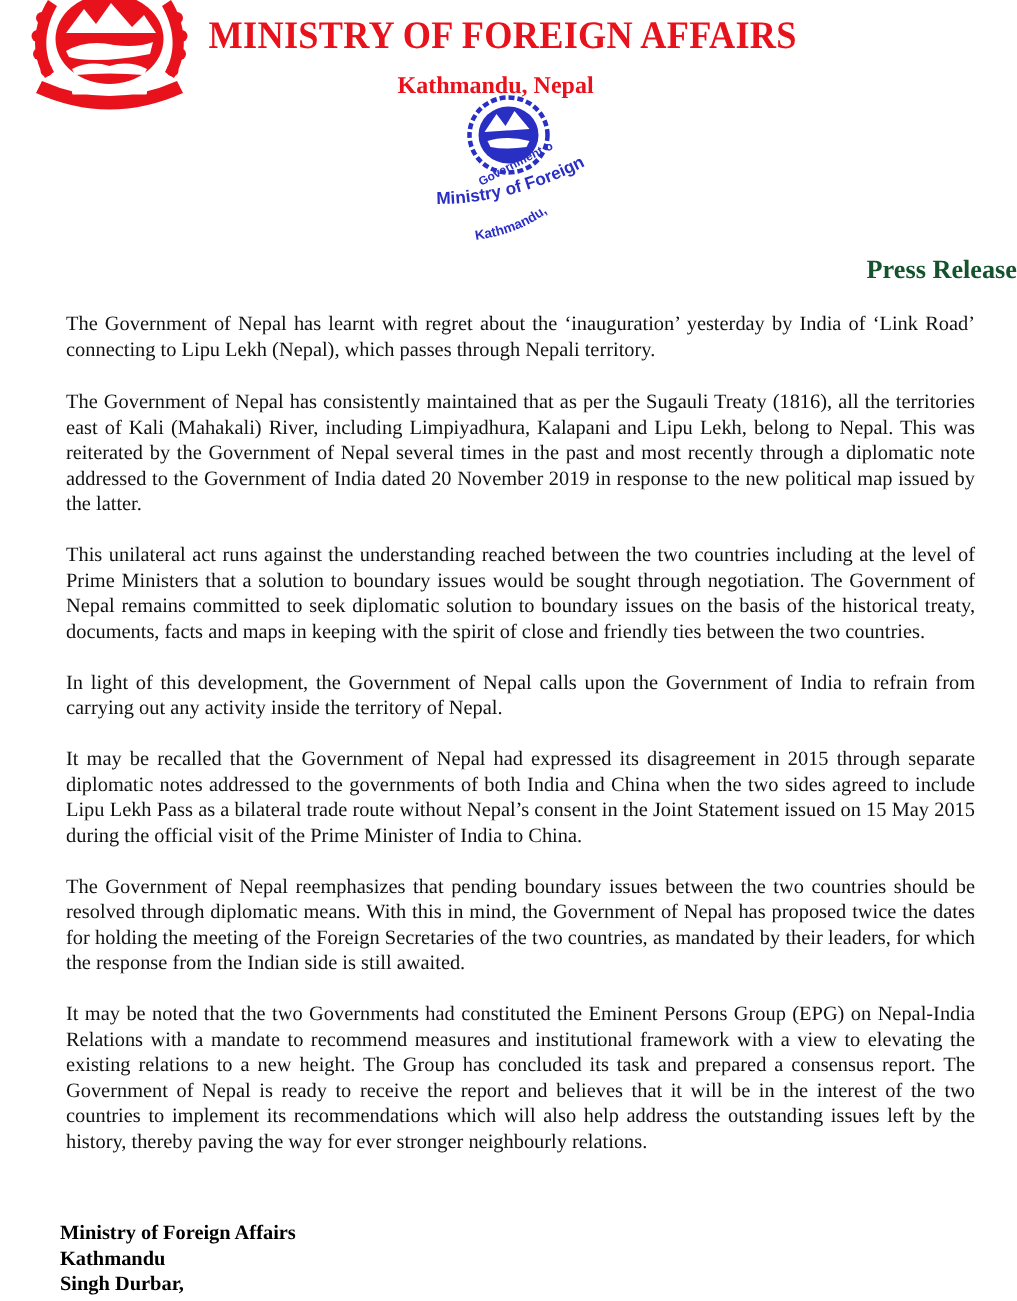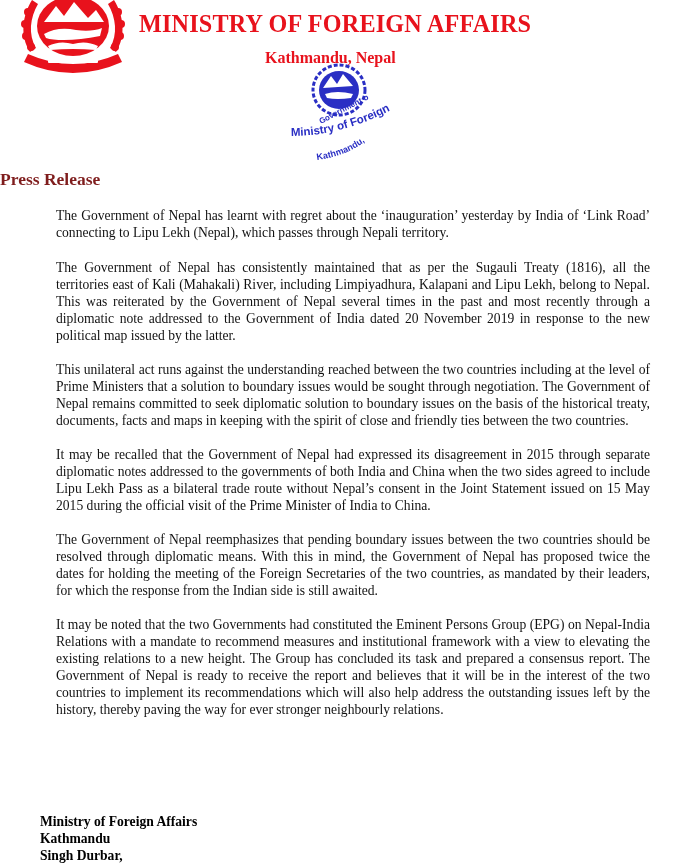--- a/index.html
+++ b/index.html
@@ -55,36 +55,36 @@
       left: 283px;
       top: 60px;
       width: 122px;
       height: 108px;
     }
     .doc-title {
       position: absolute;
       left: 0;
       top: 168px;
       width: 678px;
-      text-align: left;
+      text-align: right;
       margin: 0;
       font-family: "Liberation Serif", "DejaVu Serif", serif;
       font-weight: bold;
       font-size: 17.5px;
       line-height: 22px;
-      color: #7f1d1d;
+      color: #14532d;
     }
     .body-text {
       position: absolute;
       left: 40px;
       top: 207px;
       width: 610px;
     }
     .para {
-      margin: 0 0 17px 16px;
+      margin: 0 0 17px 4px;
       font-size: 13.6px;
       line-height: 17px;
       text-align: justify;
       color: #111111;
     }
     .para.p1 { margin-bottom: 18px; }
     .signature {
       position: absolute;
       left: 40px;
       top: 813px;
@@ -161,20 +161,21 @@
     </text>
   </svg>
 </div>
 
 <h2 class="doc-title">Press Release</h2>
 
 <div class="body-text">
   <p class="para p1">The Government of Nepal has learnt with regret about the ‘inauguration’ yesterday by India of ‘Link Road’ connecting to Lipu Lekh (Nepal), which passes through Nepali territory.</p>
   <p class="para">The Government of Nepal has consistently maintained that as per the Sugauli Treaty (1816), all the territories east of Kali (Mahakali) River, including Limpiyadhura, Kalapani and Lipu Lekh, belong to Nepal. This was reiterated by the Government of Nepal several times in the past and most recently through a diplomatic note addressed to the Government of India dated 20 November 2019 in response to the new political map issued by the latter.</p>
   <p class="para">This unilateral act runs against the understanding reached between the two countries including at the level of Prime Ministers that a solution to boundary issues would be sought through negotiation. The Government of Nepal remains committed to seek diplomatic solution to boundary issues on the basis of the historical treaty, documents, facts and maps in keeping with the spirit of close and friendly ties between the two countries.</p>
+  <p class="para">In light of this development, the Government of Nepal calls upon the Government of India to refrain from carrying out any activity inside the territory of Nepal.</p>
   <p class="para">It may be recalled that the Government of Nepal had expressed its disagreement in 2015 through separate diplomatic notes addressed to the governments of both India and China when the two sides agreed to include Lipu Lekh Pass as a bilateral trade route without Nepal’s consent in the Joint Statement issued on 15 May 2015 during the official visit of the Prime Minister of India to China.</p>
   <p class="para">The Government of Nepal reemphasizes that pending boundary issues between the two countries should be resolved through diplomatic means. With this in mind, the Government of Nepal has proposed twice the dates for holding the meeting of the Foreign Secretaries of the two countries, as mandated by their leaders, for which the response from the Indian side is still awaited.</p>
   <p class="para">It may be noted that the two Governments had constituted the Eminent Persons Group (EPG) on Nepal-India Relations with a mandate to recommend measures and institutional framework with a view to elevating the existing relations to a new height. The Group has concluded its task and prepared a consensus report. The Government of Nepal is ready to receive the report and believes that it will be in the interest of the two countries to implement its recommendations which will also help address the outstanding issues left by the history, thereby paving the way for ever stronger neighbourly relations.</p>
 </div>
 
 <div class="signature">
   <div>Ministry of Foreign Affairs</div>
   <div>Kathmandu</div>
   <div>Singh Durbar,</div>
 </div>

